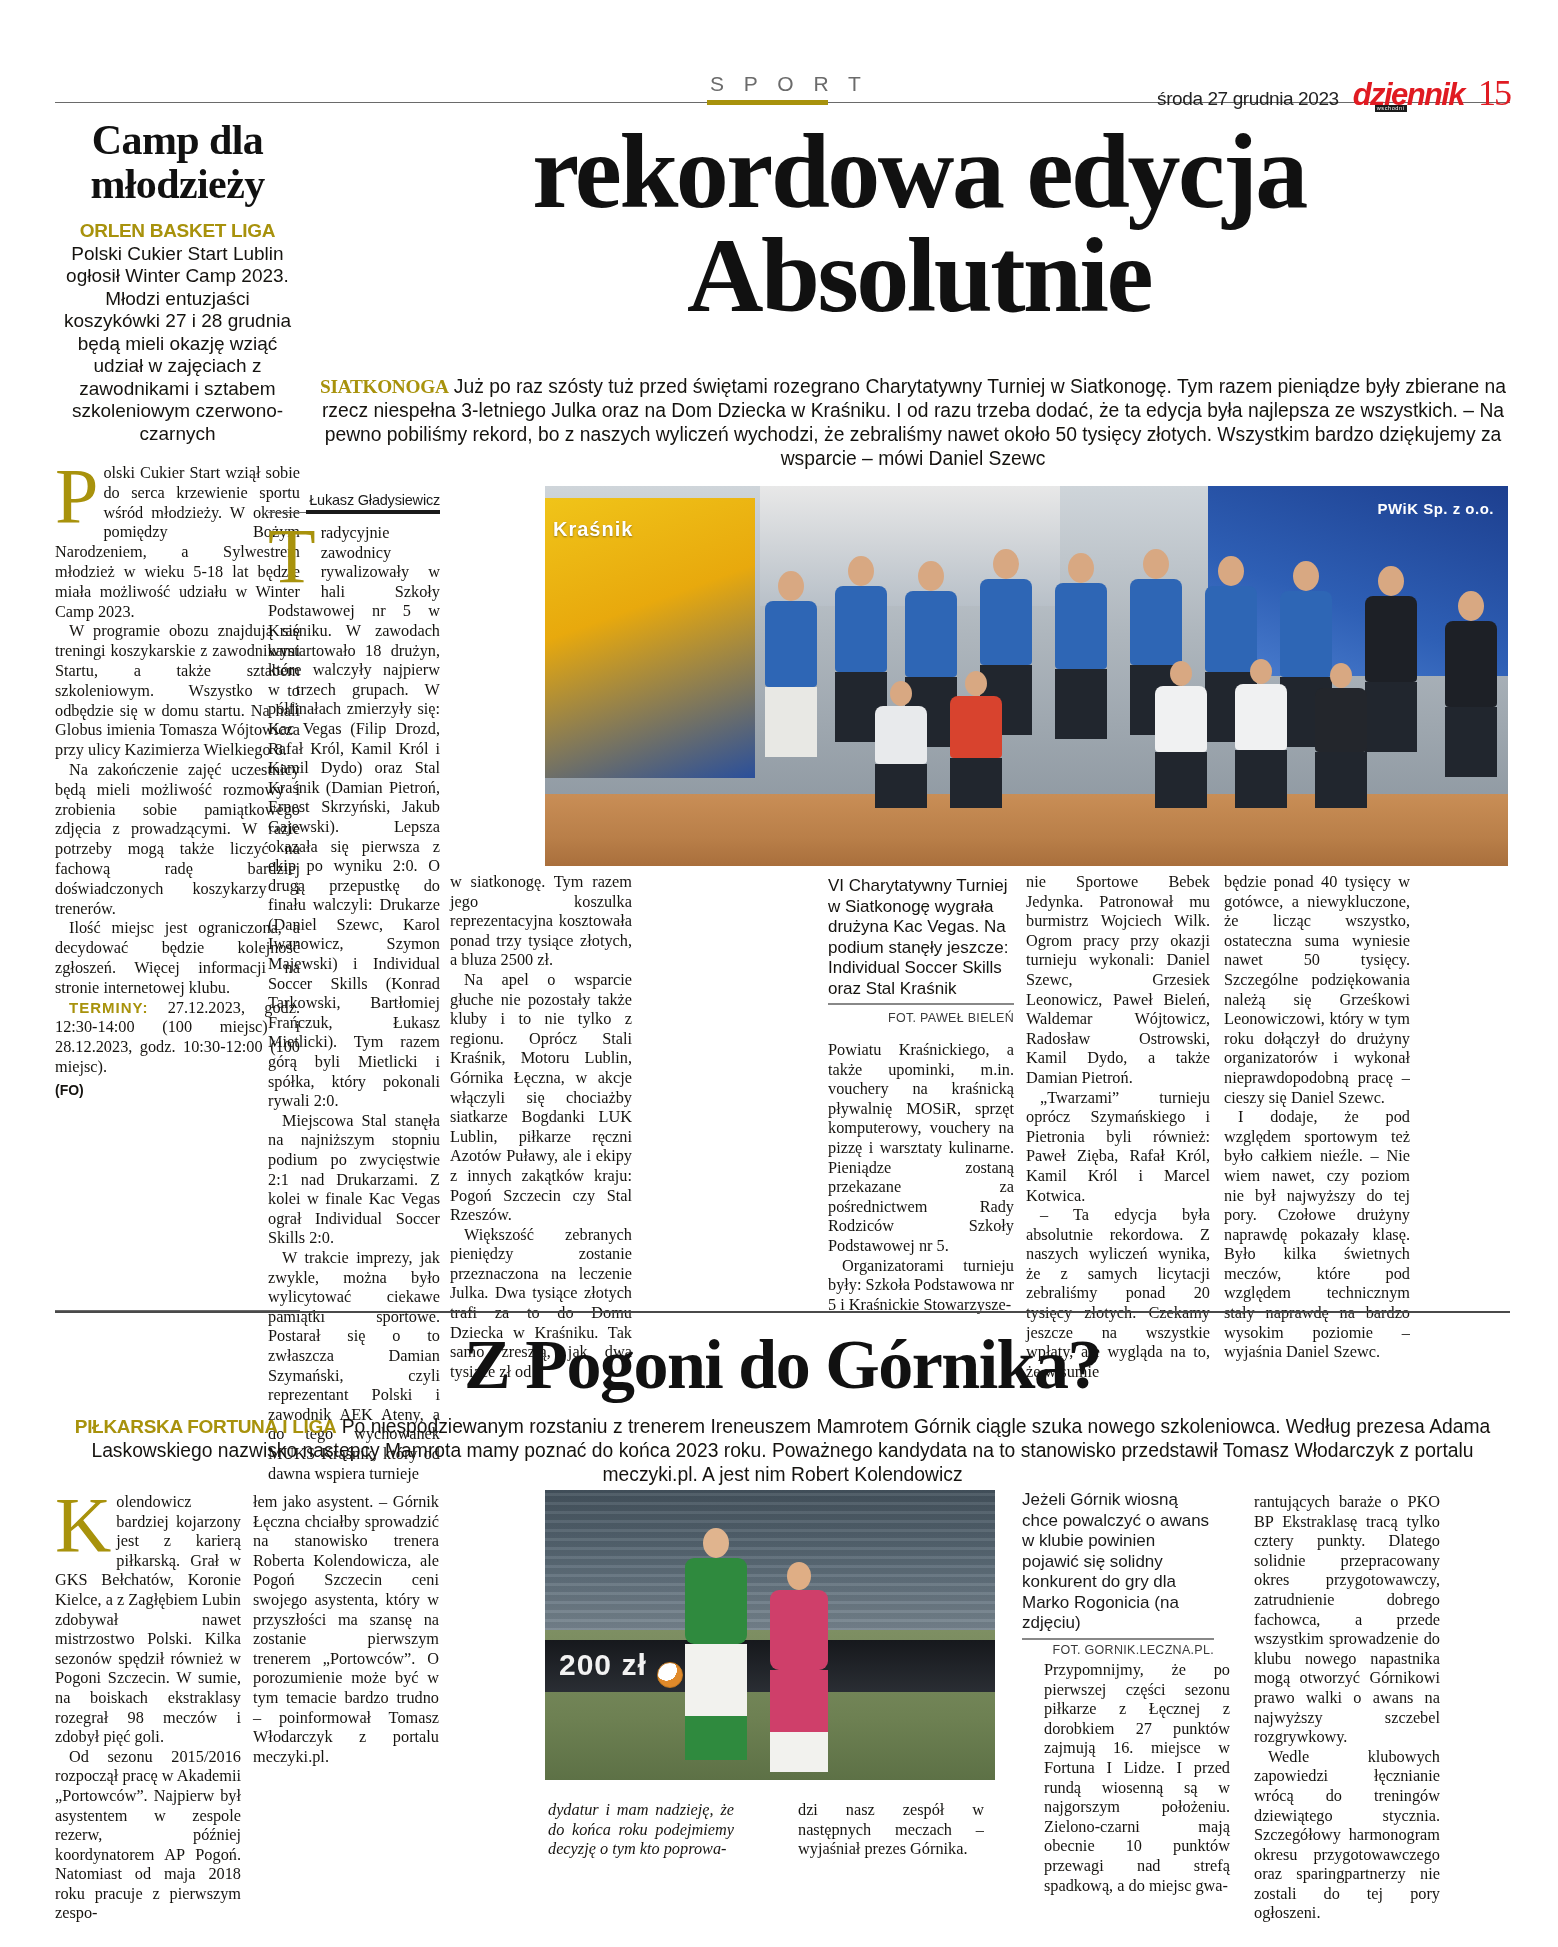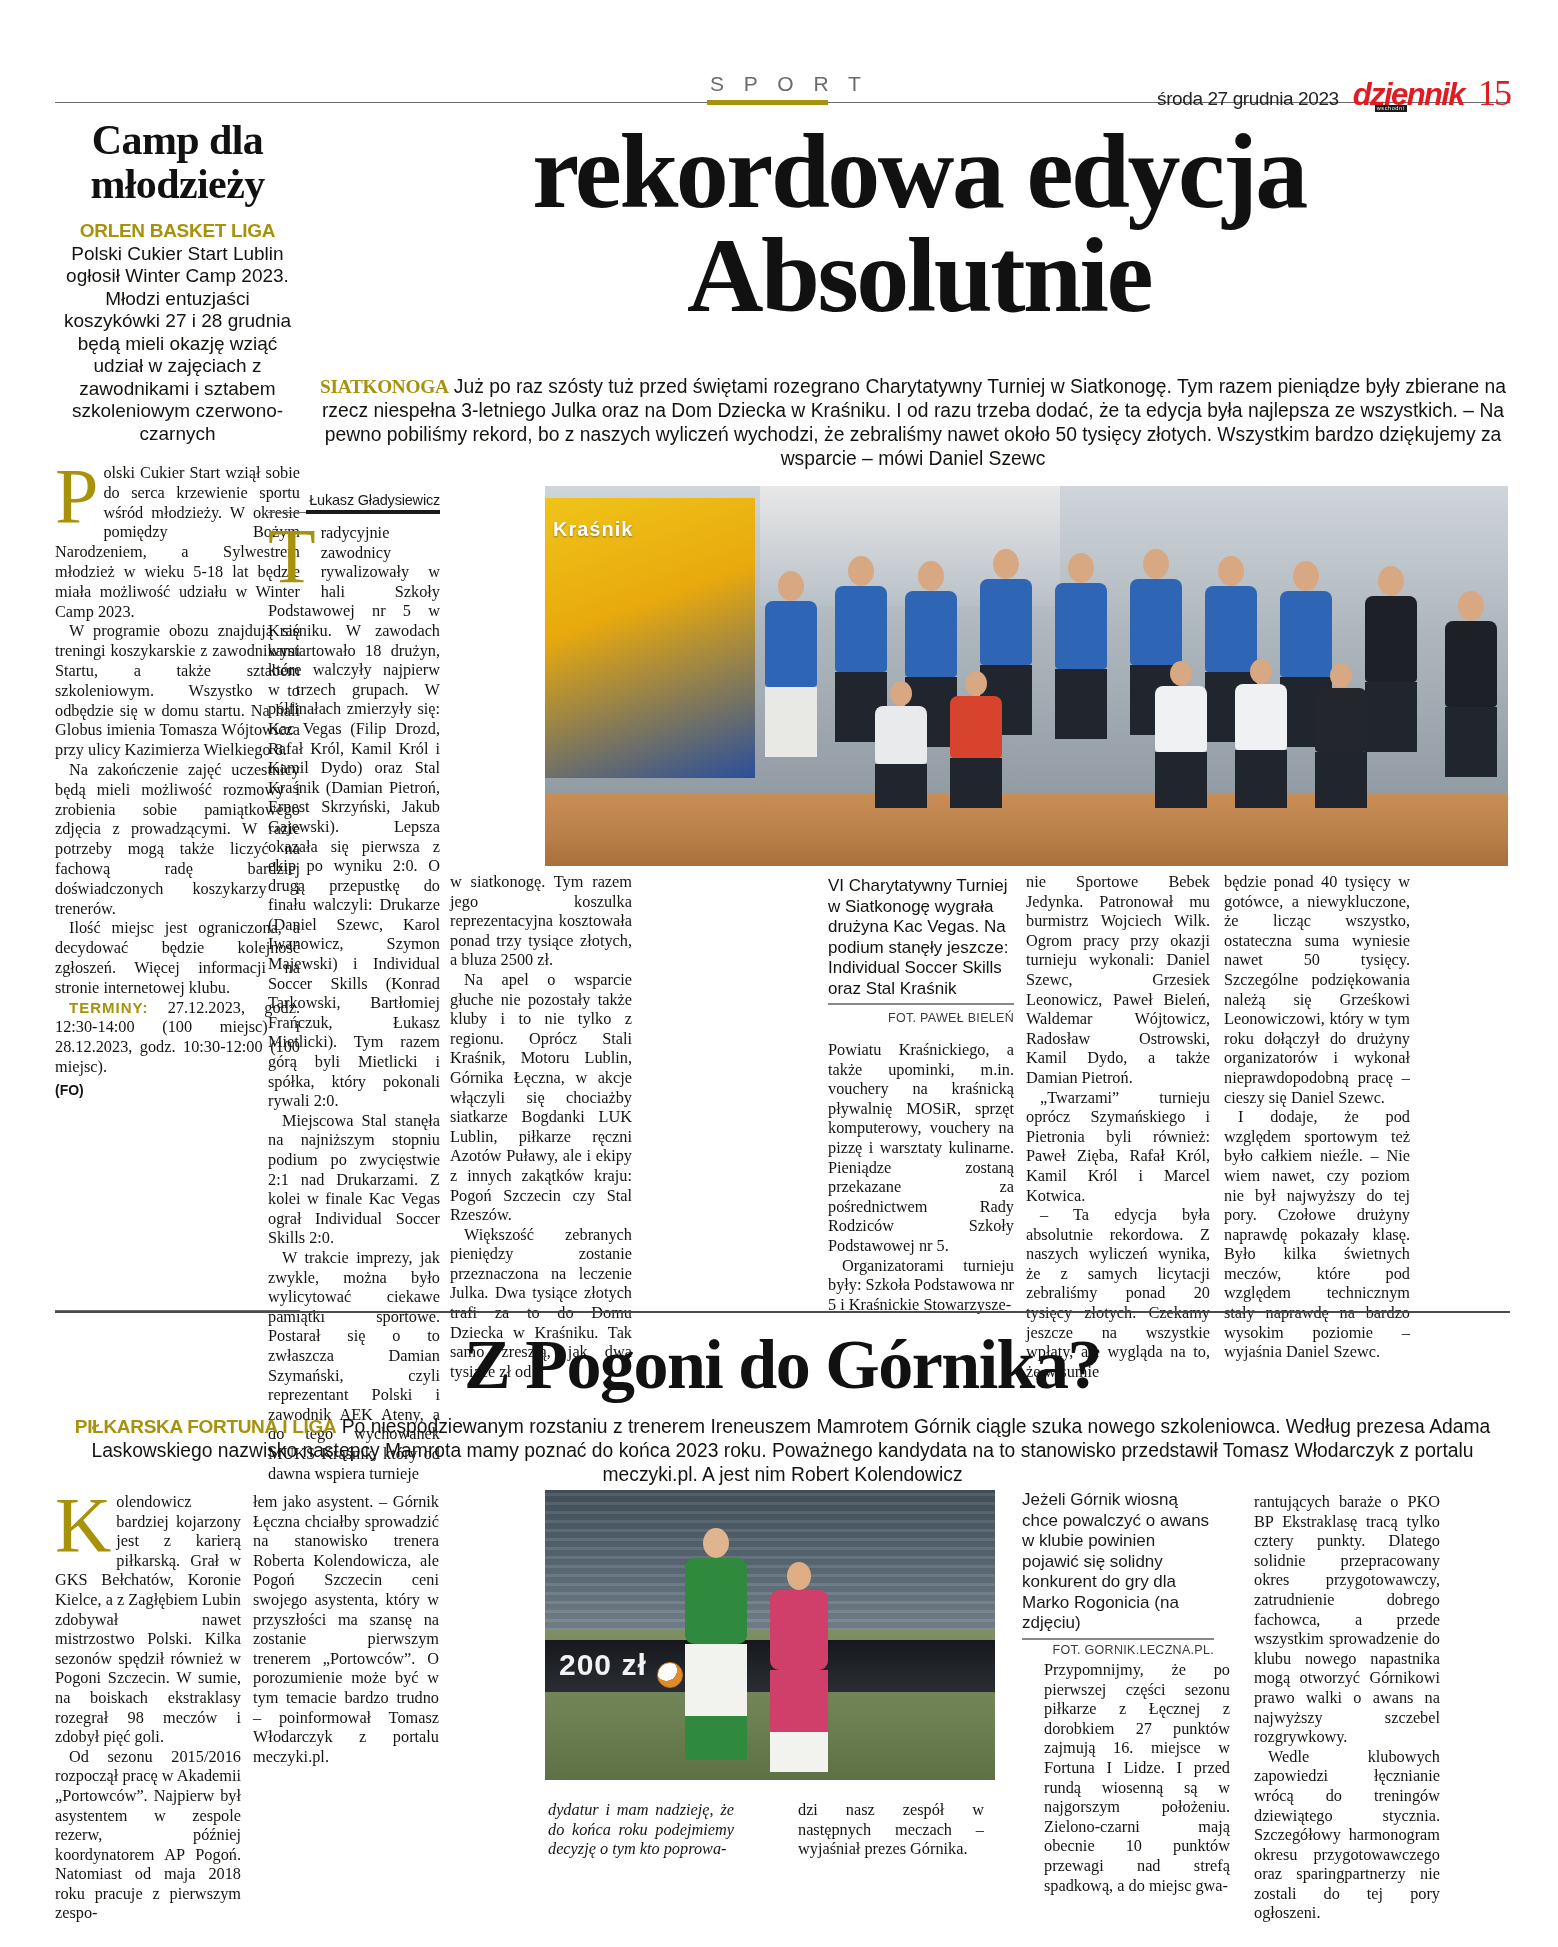--- a/index.html
+++ b/index.html
@@ -419,20 +419,23 @@
     <div class="body-col">
       <p class="noindent"><span class="dropcap">T</span><span>radycyjnie zawodnicy rywalizowały w hali Szkoły Podstawowej nr 5 w Kraśniku. W zawodach wystartowało 18 drużyn, które walczyły najpierw w trzech grupach. W półfinałach zmierzyły się: Kac Vegas (Filip Drozd, Rafał Król, Kamil Król i Kamil Dydo) oraz Stal Kraśnik (Damian Pietroń, Ernest Skrzyński, Jakub Gajewski). Lepsza okazała się pierwsza z ekip po wyniku 2:0. O drugą przepustkę do finału walczyli: Drukarze (Daniel Szewc, Karol Iwanowicz, Szymon Majewski) i Individual Soccer Skills (Konrad Tarkowski, Bartłomiej Frańczuk, Łukasz Mietlicki). Tym razem górą byli Mietlicki i spółka, który pokonali rywali 2:0.</span></p>
       <p>Miejscowa Stal stanęła na najniższym stopniu podium po zwycięstwie 2:1 nad Drukarzami. Z kolei w finale Kac Vegas ograł Individual Soccer Skills 2:0.</p>
       <p>W trakcie imprezy, jak zwykle, można było wylicytować ciekawe pamiątki sportowe. Postarał się o to zwłaszcza Damian Szymański, czyli reprezentant Polski i zawodnik AEK Ateny, a do tego wychowanek MUKS Kraśnik, który od dawna wspiera turnieje</p>
     </div>
   </div>
 
   <div class="photo1">
     <div class="wall"></div>
     <div class="banner-mid"></div>
+    <div class="banner-right">
+      <div class="txt">PWiK Sp. z o.o.</div>
+    </div>
     <div class="banner-left">
       <div class="txt">Kraśnik</div>
     </div>
     <div class="gym-floor"></div>
 
     <div class="team-row">
 
       <div class="ph-person" style="left:20px; height:240px;">
         <div class="ph-head"></div>
         <div class="ph-torso" style="background:#2e66b5;"></div>

